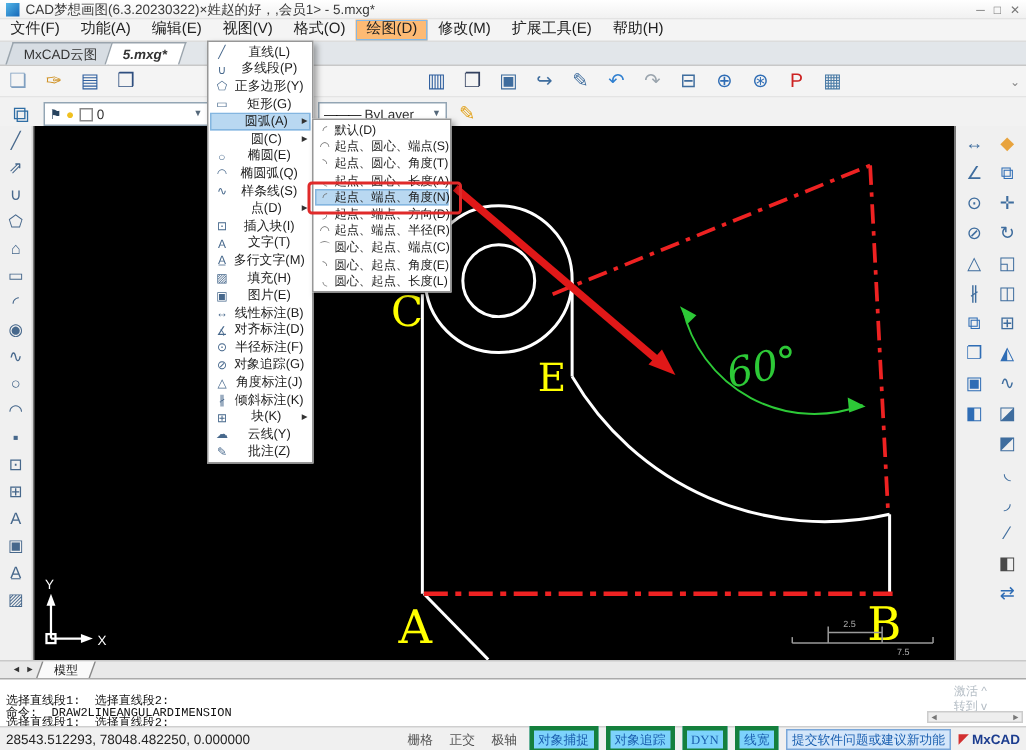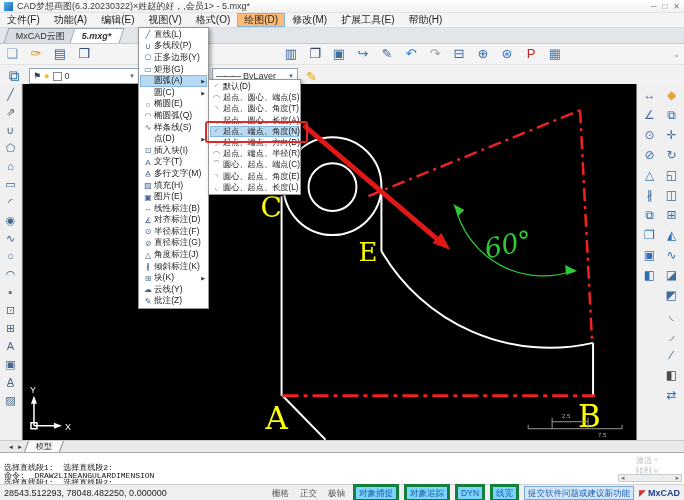--- a/index.html
+++ b/index.html
@@ -63,32 +63,32 @@
   .cmd-line{height:7.5px;line-height:7.5px;white-space:pre;}
   .cmd-prompt{height:8px;line-height:8px;border-top:1px solid #999;margin-top:1px;width:630px;}
   .cmd-side{position:absolute;right:26px;top:3px;text-align:right;color:#b3bcc4;font-size:8px;
             font-family:"Liberation Sans",sans-serif;line-height:10px;}
   .cmd-scroll{position:absolute;right:2px;bottom:2px;width:64px;height:8px;background:#eee;border:1px solid #ccc;
               display:flex;align-items:center;justify-content:space-between;font-size:6px;color:#777;padding:0 2px;box-sizing:border-box;}
   
   .statusbar{position:absolute;top:484px;left:0;width:684px;height:16px;background:#f0f0f0;border-top:1px solid #cfcfcf;
              display:flex;align-items:center;padding:0 4px;gap:5px;box-sizing:border-box;}
   .coords{font-size:9px;color:#222;margin-right:auto;}
-  .sb-toggle{font-size:8.5px;padding:0 3px;height:12px;line-height:12px;white-space:nowrap;}
+  .sb-toggle{font-size:8.5px;padding:0 3px;height:12px;line-height:12px;white-space:nowrap;font-family:Liberation Serif, serif;}
   .sb-toggle.off{color:#555;}
   .sb-toggle.on{border:3px solid #15803d;background:#7dd3fc;color:#1b5fae;}
   .sb-link{font-size:8.5px;border:1px solid #7aa7d9;background:#d4e6fa;color:#1a5fb0;padding:0 3px;height:12px;line-height:12px;white-space:nowrap;}
   .brand{display:flex;align-items:center;gap:2px;font-size:9px;font-weight:bold;color:#1c3d8f;}
   .brand-mark{color:#d23030;font-size:9px;}
   
   .dropdown{position:absolute;left:138px;top:27px;width:71px;background:#fff;border:1px solid #979797;
             box-shadow:2px 2px 4px rgba(0,0,0,.35);z-index:40;padding:1px;box-sizing:border-box;}
   .dd-item{display:flex;align-items:center;height:11.6px;font-size:8.6px;padding:0 2px;color:#1c1c1c;}
   .dd-ic{width:12px;font-size:8px;color:#47688c;text-align:center;flex:none;}
-  .dd-lb{flex:1;white-space:nowrap;overflow:hidden;}
+  .dd-lb{flex:1;white-space:nowrap;overflow:hidden;text-align:center;}
   .dd-ar{font-size:5px;color:#333;}
   .dd-item.hl{background:#b9d8f1;box-shadow:inset 0 0 0 1px #84b6e0;}
   .submenu{position:absolute;left:208px;top:79px;width:93px;background:#fff;border:1px solid #979797;
            box-shadow:2px 2px 4px rgba(0,0,0,.35);z-index:41;padding:1px;box-sizing:border-box;}
   .sm-item{display:flex;align-items:center;gap:2px;height:11.2px;font-size:8.2px;padding:0 2px;color:#1c1c1c;white-space:nowrap;}
   .sm-ic{width:9px;font-size:8px;color:#666;text-align:center;flex:none;}
   .sm-item.hl{background:#b9d8f1;box-shadow:inset 0 0 0 1px #84b6e0;}
   .redbox{position:absolute;left:205px;top:121px;width:99px;height:18px;border:2px solid #e02a2a;border-radius:3px;z-index:50;}
 </style>
 </head>
@@ -404,21 +404,21 @@
       <span class="dd-lb">对齐标注(D)</span>
       <span class="dd-ar"></span>
     </div>
     <div class="dd-item">
       <span class="dd-ic">⊙</span>
       <span class="dd-lb">半径标注(F)</span>
       <span class="dd-ar"></span>
     </div>
     <div class="dd-item">
       <span class="dd-ic">⊘</span>
-      <span class="dd-lb">直径标注(G)</span>
+      <span class="dd-lb">对象追踪(G)</span>
       <span class="dd-ar"></span>
     </div>
     <div class="dd-item">
       <span class="dd-ic">△</span>
       <span class="dd-lb">角度标注(J)</span>
       <span class="dd-ar"></span>
     </div>
     <div class="dd-item">
       <span class="dd-ic">∦</span>
       <span class="dd-lb">倾斜标注(K)</span>

